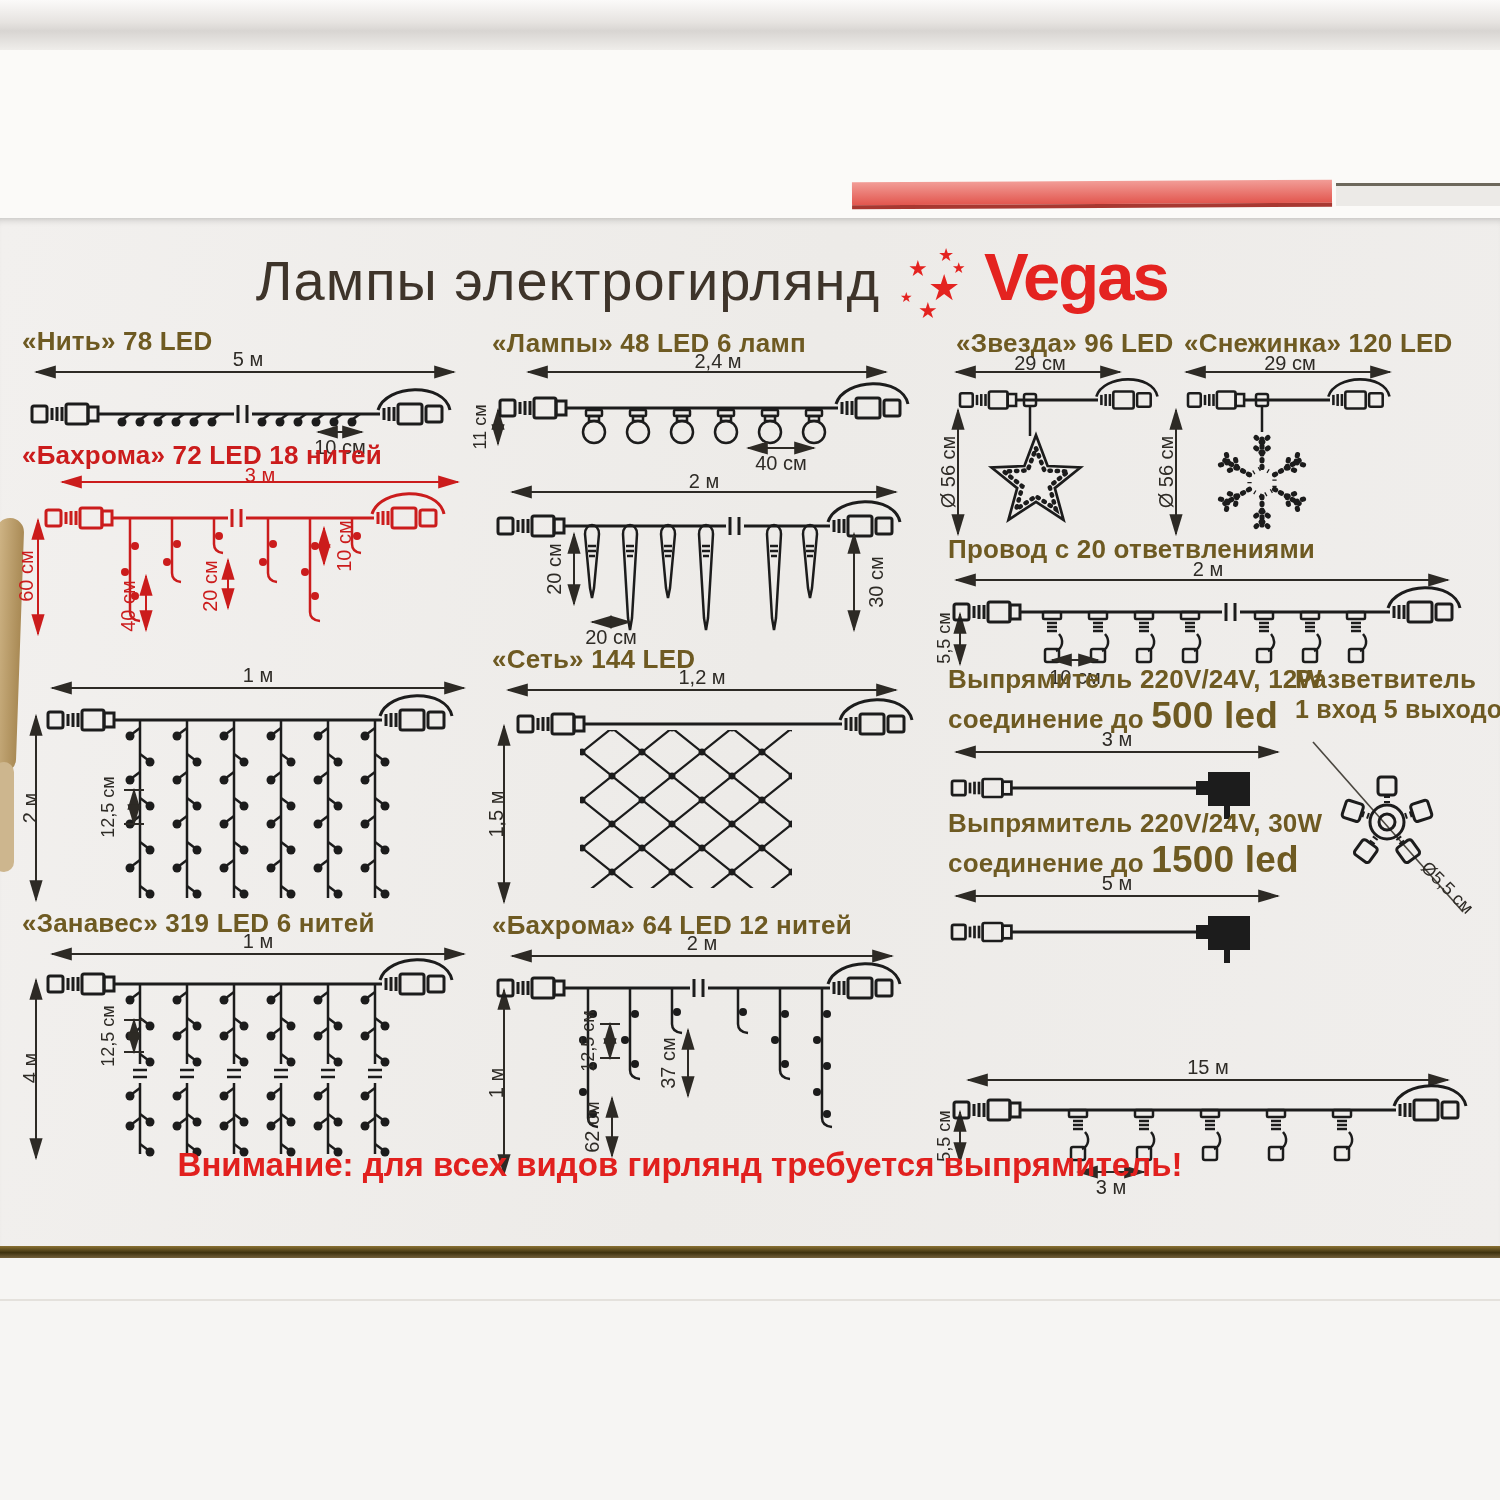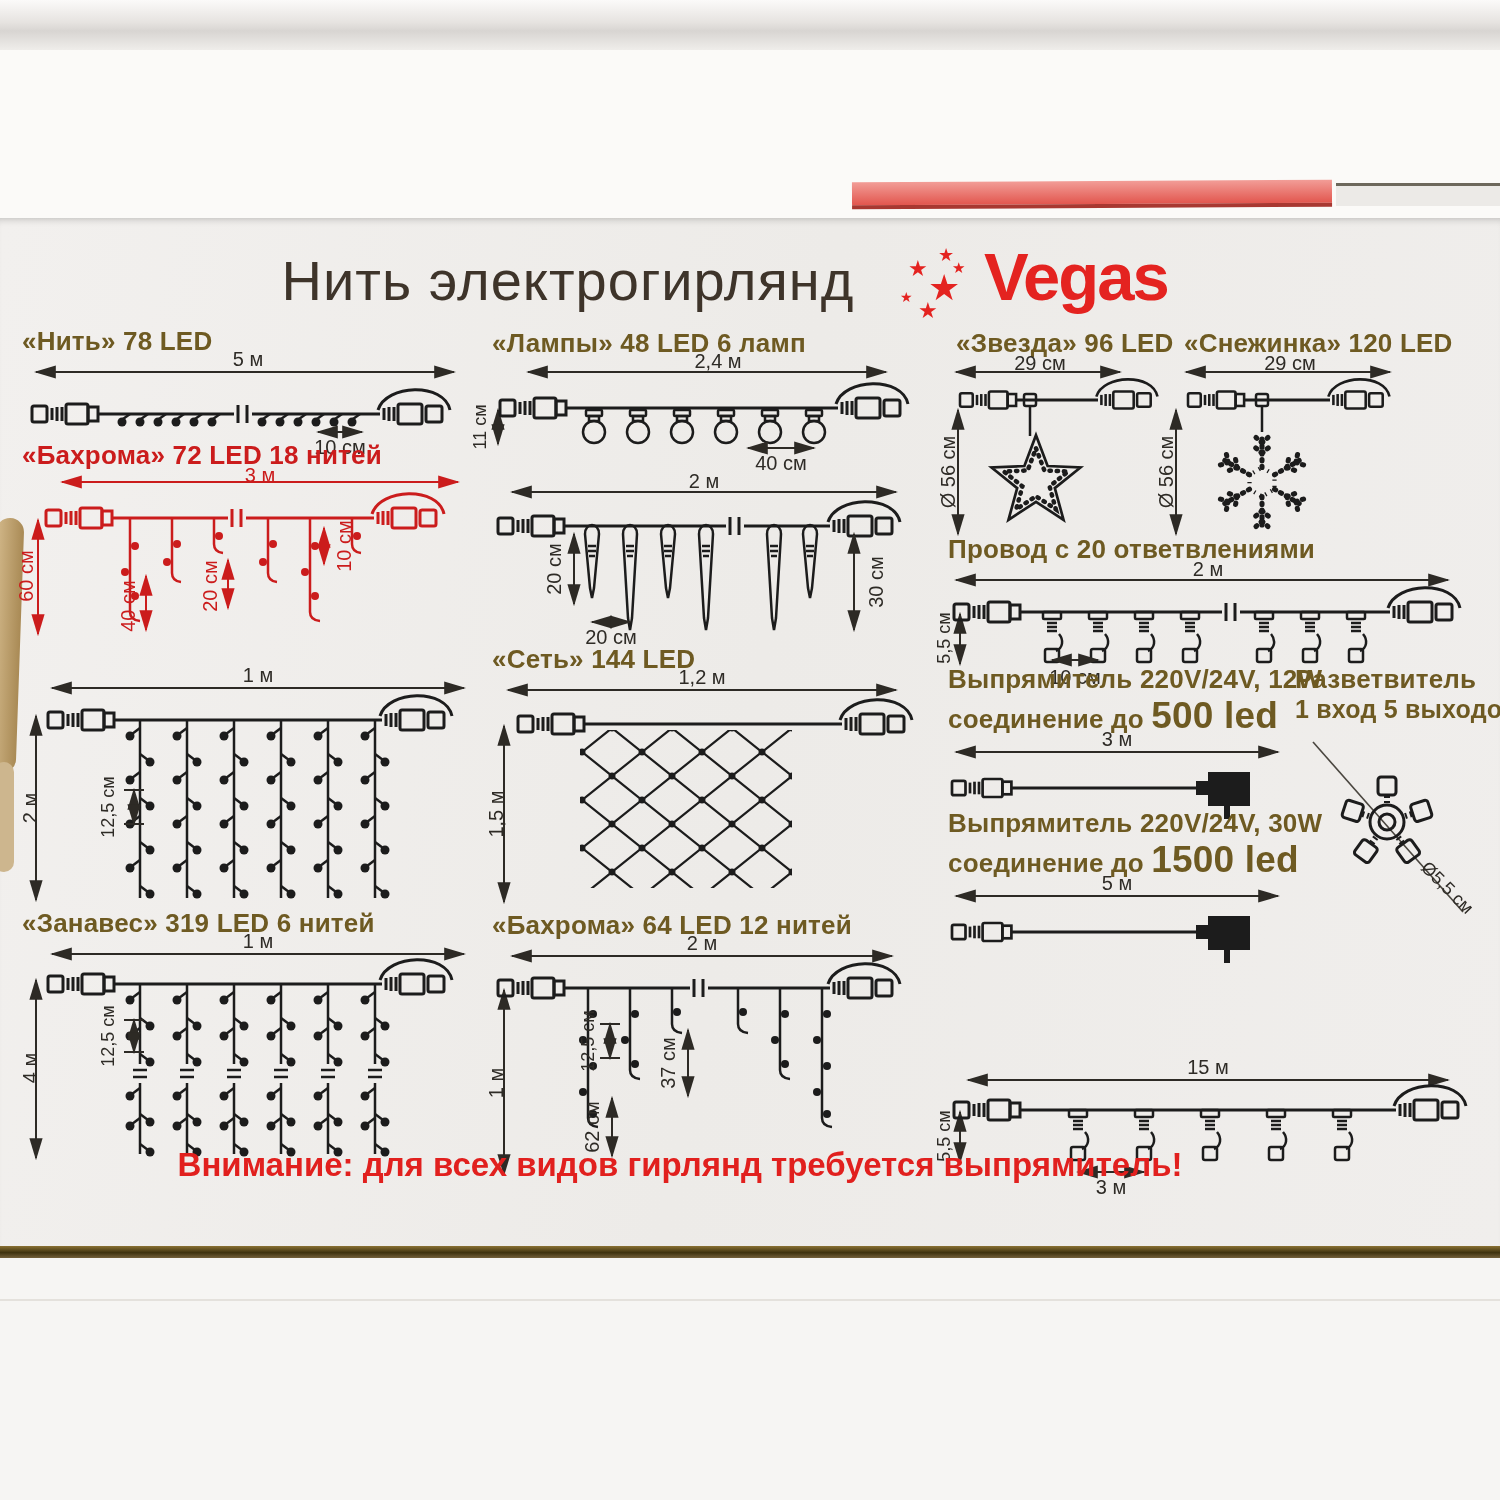--- a/index.html
+++ b/index.html
@@ -210,21 +210,21 @@
   <div class="abs fold"></div>
   <div class="abs red-strip"></div>
   <div class="abs edge-right"></div>
   <div class="abs panel"></div>
   <div class="abs bedge"></div>
   <div class="abs below"></div>
   <div class="abs below-line"></div>
   <div class="abs twine"></div>
   <div class="abs twine2"></div>
 
-  <div class="abs page-title">Нить электрогирлянд</div>
+  <div class="abs page-title">Лампы электрогирлянд</div>
   <div class="abs logo">
     <span class="stars">
       <span style="left:26px;top:20px;font-size:36px">★</span>
       <span style="left:6px;top:8px;font-size:22px">★</span>
       <span style="left:36px;top:-4px;font-size:18px">★</span>
       <span style="left:-2px;top:40px;font-size:14px">★</span>
       <span style="left:16px;top:50px;font-size:22px">★</span>
       <span style="left:50px;top:10px;font-size:15px">★</span>
     </span>
     <span class="word">Vegas</span>

